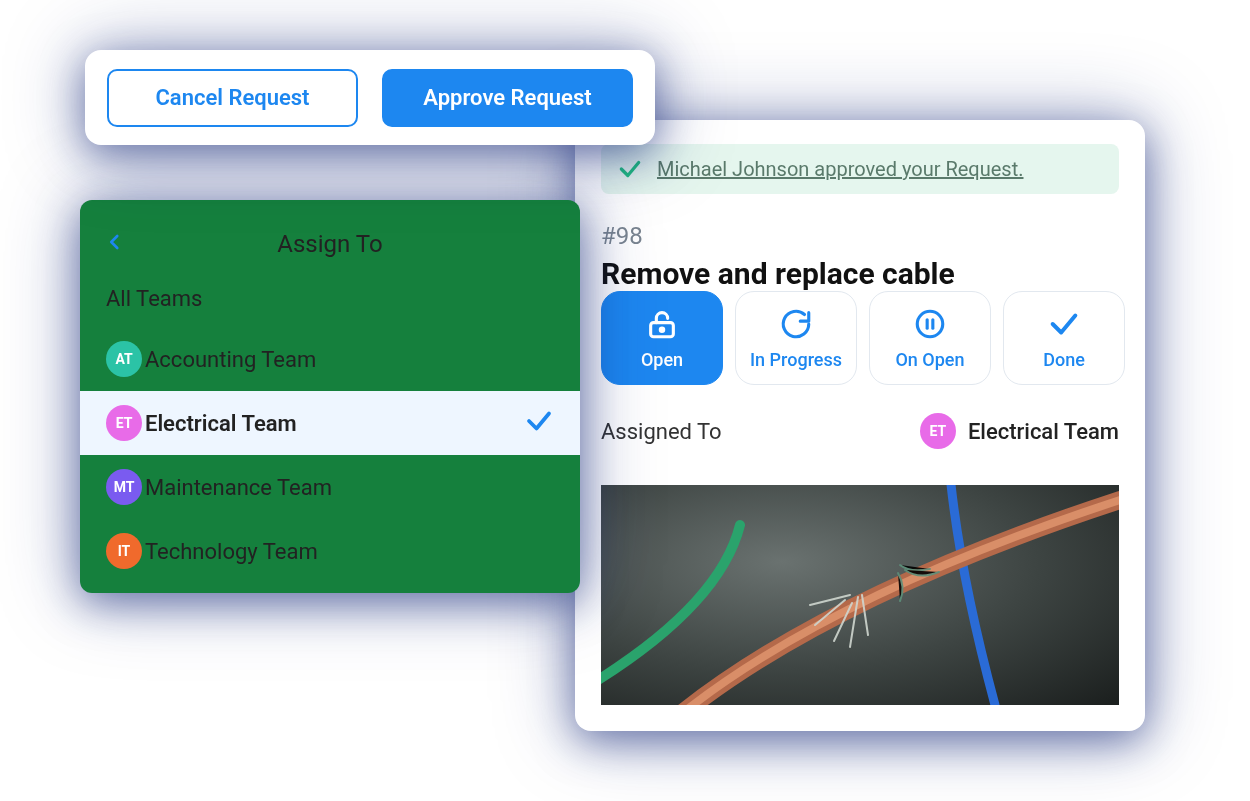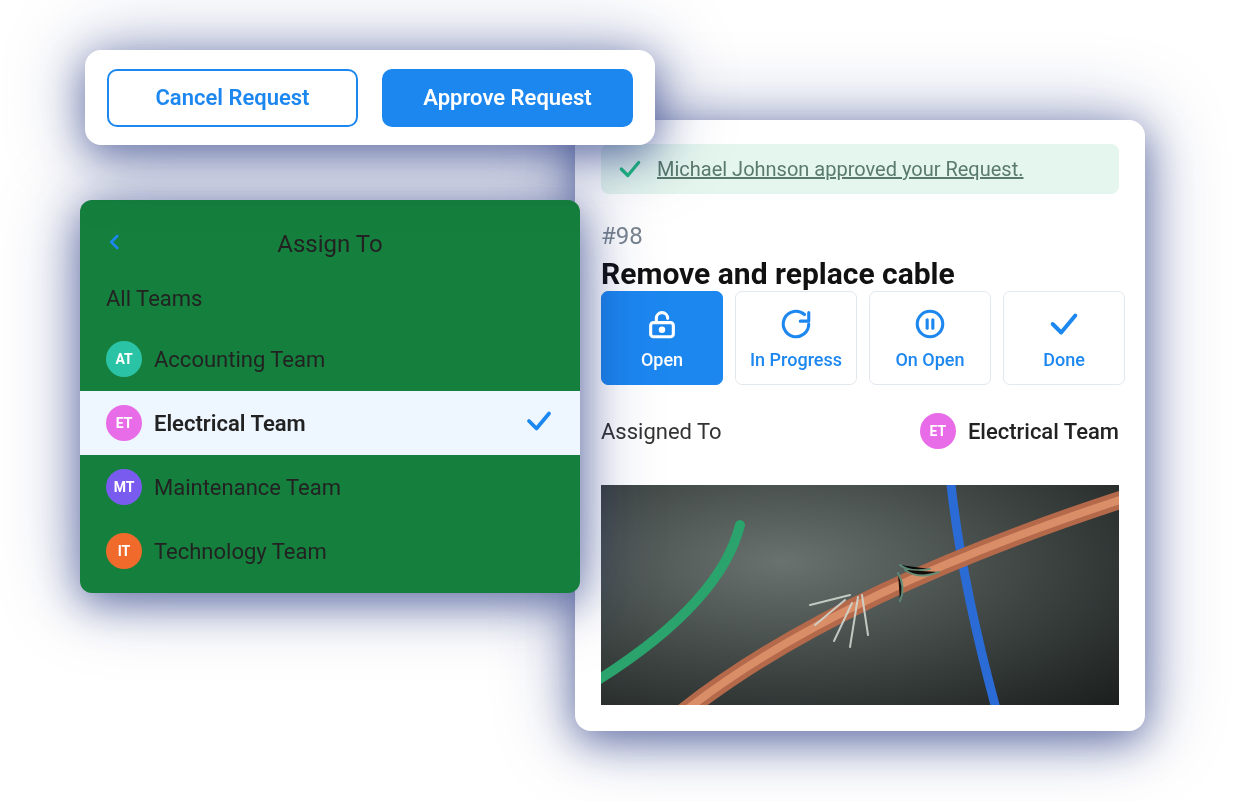--- a/index.html
+++ b/index.html
@@ -89,21 +89,21 @@
   .status-row {
     display: flex;
     gap: 12px;
     margin-bottom: 28px;
   }
   .status-btn {
     flex: 0 0 auto;
     width: 122px;
     height: 94px;
     border: 1px solid #e2e8ef;
-    border-radius: 7px;
+    border-radius: 19px;
     background: #fff;
     display: flex;
     flex-direction: column;
     align-items: center;
     justify-content: center;
     gap: 8px;
     color: #1d87f0;
     font-size: 18px;
     font-weight: 500;
     cursor: pointer;
@@ -165,21 +165,21 @@
     cursor: pointer;
   }
   .section-label {
     padding: 6px 26px 16px 26px;
     font-size: 22px;
     color: #222;
   }
   .team-row {
     display: flex;
     align-items: center;
-    gap: 12px;
+    gap: 3px;
     padding: 14px 26px;
     font-size: 22px;
     color: #222;
     cursor: pointer;
   }
   .team-row.selected {
     background: #eef6ff;
     font-weight: 600;
   }
   .team-row .check {

